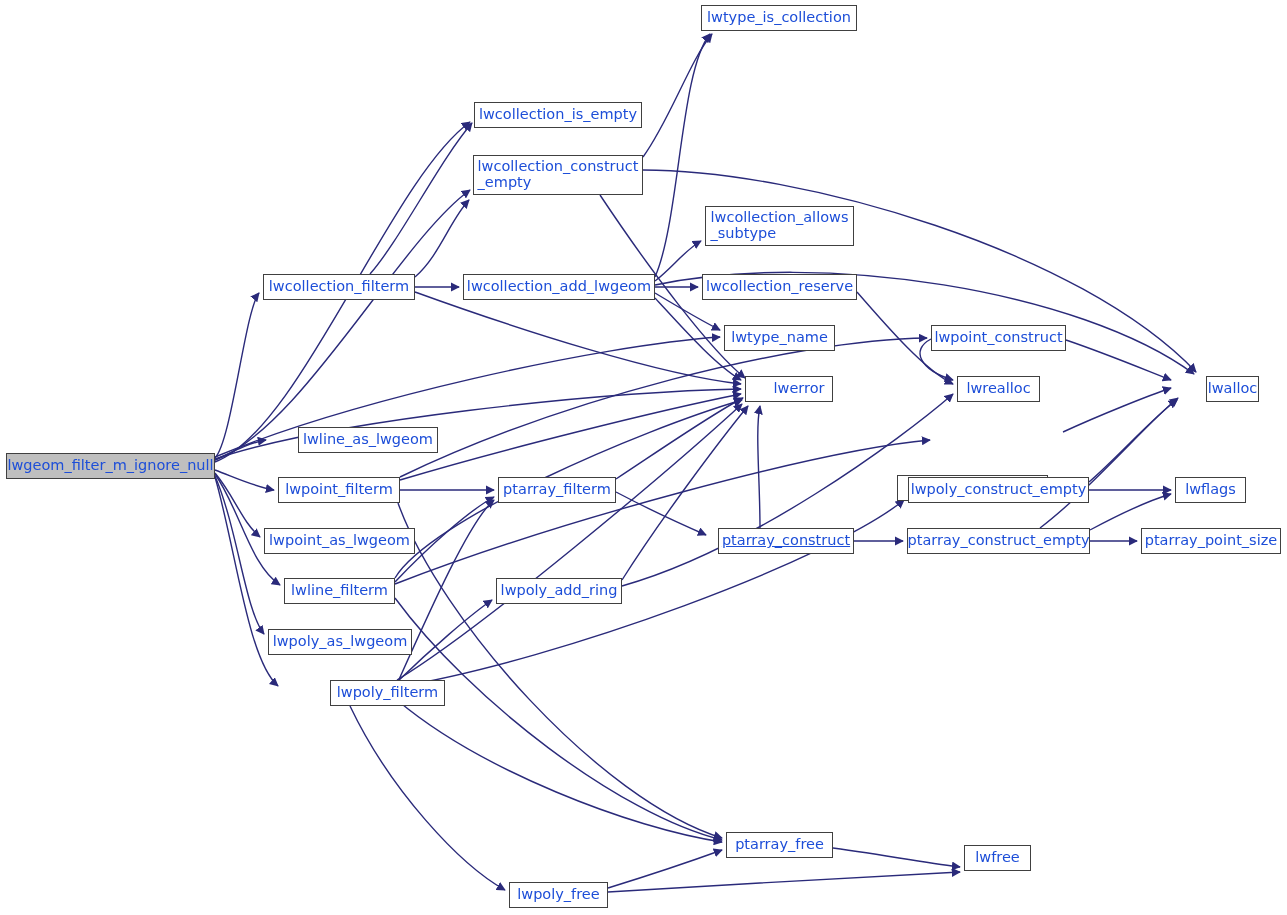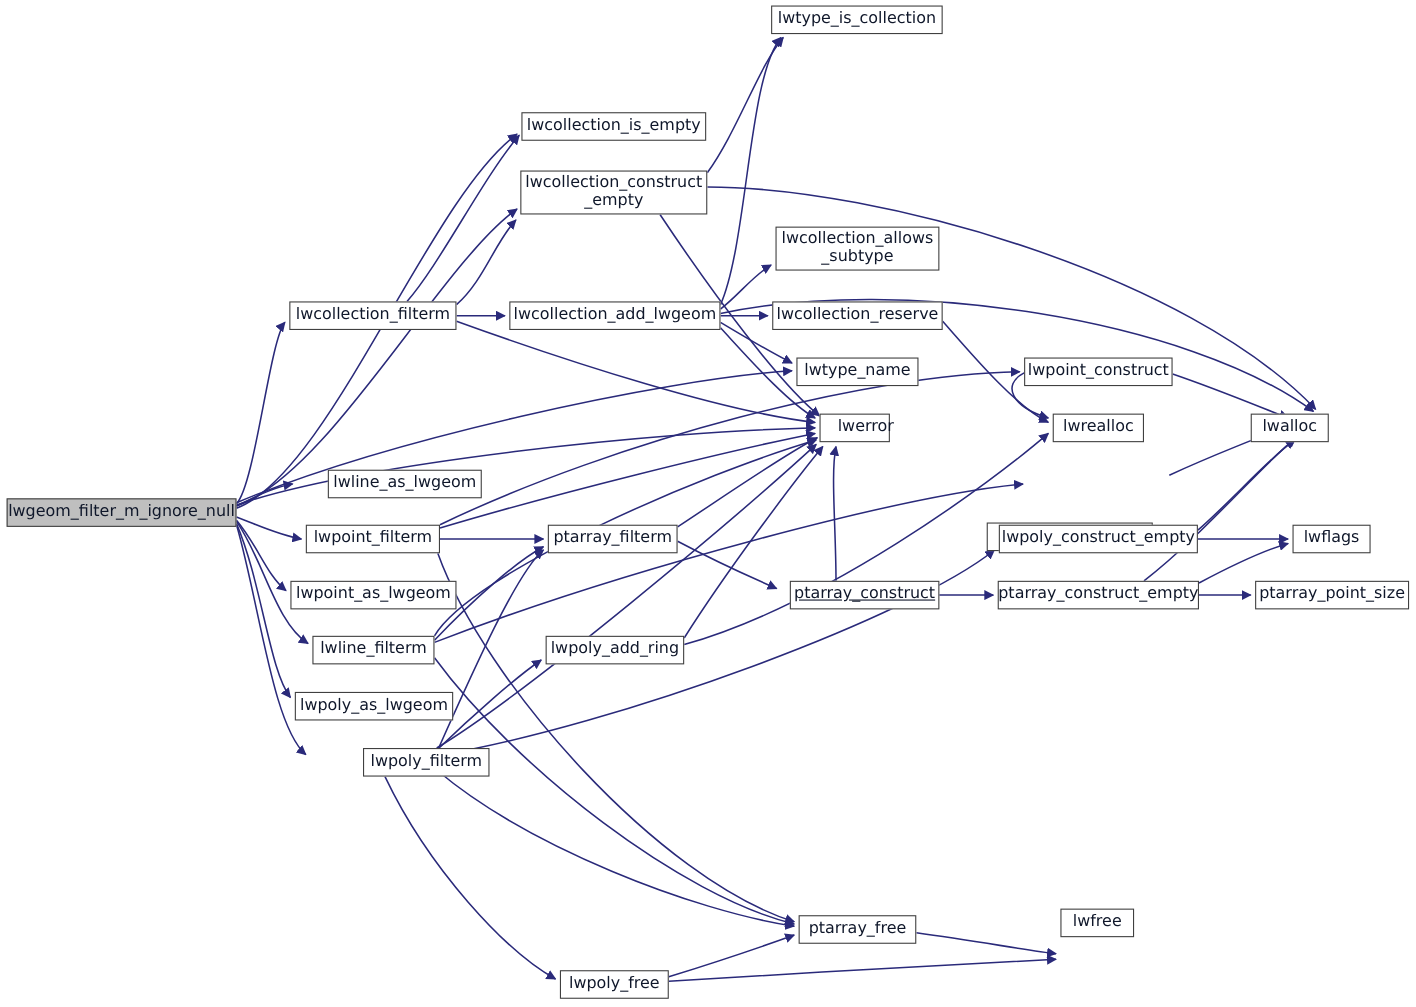--- a/index.html
+++ b/index.html
@@ -20,27 +20,27 @@
     left: 0; top: 0;
     width: 1287px;
     height: 915px;
     pointer-events: none;
   }
   .node {
     position: absolute;
     box-sizing: border-box;
     border: 1px solid #404040;
     background: #ffffff;
-    color: #0f172a;
+    color: #1d4ed8;
     font-size: 14.5px;
     line-height: 1.08;
     display: flex;
     align-items: center;
     justify-content: center;
-    text-align: center;
+    text-align: left;
     white-space: pre;
     letter-spacing: 0px;
     z-index: 5;
   }
   .node.highlight {
     background: #bfbfbf;
     border-color: #404040;
   }
 </style>
 </head>
@@ -117,35 +117,35 @@
       <div class="node" style="left: 474px; top: 102px; width: 168px; height: 26px;">lwcollection_is_empty</div>
       <div class="node" style="left: 473px; top: 155px; width: 170px; height: 40px;">lwcollection_construct
 _empty</div>
       <div class="node" style="left: 705px; top: 206px; width: 149px; height: 40px;">lwcollection_allows
 _subtype</div>
       <div class="node" style="left: 263px; top: 274px; width: 152px; height: 26px;">lwcollection_filterm</div>
       <div class="node" style="left: 463px; top: 274px; width: 192px; height: 26px;">lwcollection_add_lwgeom</div>
       <div class="node" style="left: 702px; top: 274px; width: 155px; height: 26px;">lwcollection_reserve</div>
       <div class="node" style="left: 724px; top: 325px; width: 111px; height: 26px;">lwtype_name</div>
       <div class="node" style="left: 931px; top: 325px; width: 135px; height: 26px;">lwpoint_construct</div>
-      <div class="node" style="left: 745px; top: 376px; width: 64px; height: 26px; padding-left: 20px;">lwerror</div>
+      <div class="node" style="left: 745px; top: 376px; width: 88px; height: 26px; padding-left: 20px;">lwerror</div>
       <div class="node" style="left: 957px; top: 376px; width: 83px; height: 26px;">lwrealloc</div>
-      <div class="node" style="left: 1137px; top: 376px; width: 71px; height: 26px;">lwalloc</div>
+      <div class="node" style="left: 1206px; top: 376px; width: 53px; height: 26px;">lwalloc</div>
       <div class="node" style="left: 270px; top: 427px; width: 140px; height: 26px; margin-left: 28px;">lwline_as_lwgeom</div>
       <div class="node" style="left: 897px; top: 427px; width: 151px; height: 26px; margin-top: 48px;">lwline_construct</div>
       <div class="node highlight" style="left: 6px; top: 453px; width: 209px; height: 26px;">lwgeom_filter_m_ignore_null</div>
       <div class="node" style="left: 278px; top: 477px; width: 122px; height: 26px;">lwpoint_filterm</div>
       <div class="node" style="left: 498px; top: 477px; width: 118px; height: 26px;">ptarray_filterm</div>
       <div class="node" style="left: 908px; top: 477px; width: 181px; height: 26px;">lwpoly_construct_empty</div>
       <div class="node" style="left: 1175px; top: 477px; width: 71px; height: 26px;">lwflags</div>
       <div class="node" style="left: 264px; top: 528px; width: 151px; height: 26px;">lwpoint_as_lwgeom</div>
       <div class="node" style="left: 718px; top: 528px; width: 136px; height: 26px; text-decoration: underline;">ptarray_construct</div>
       <div class="node" style="left: 907px; top: 528px; width: 183px; height: 26px;">ptarray_construct_empty</div>
       <div class="node" style="left: 1141px; top: 528px; width: 140px; height: 26px;">ptarray_point_size</div>
       <div class="node" style="left: 284px; top: 578px; width: 111px; height: 26px;">lwline_filterm</div>
       <div class="node" style="left: 496px; top: 578px; width: 126px; height: 26px;">lwpoly_add_ring</div>
       <div class="node" style="left: 268px; top: 629px; width: 144px; height: 26px;">lwpoly_as_lwgeom</div>
       <div class="node" style="left: 282px; top: 680px; width: 115px; height: 26px; margin-left: 48px;">lwpoly_filterm</div>
       <div class="node" style="left: 726px; top: 832px; width: 107px; height: 26px;">ptarray_free</div>
-      <div class="node" style="left: 964px; top: 826px; width: 67px; height: 26px;">lwfree</div>
+      <div class="node" style="left: 964px; top: 845px; width: 67px; height: 26px;">lwfree</div>
       <div class="node" style="left: 509px; top: 882px; width: 99px; height: 26px;">lwpoly_free</div>
     </div>
 </div>
 
 </body></html>

